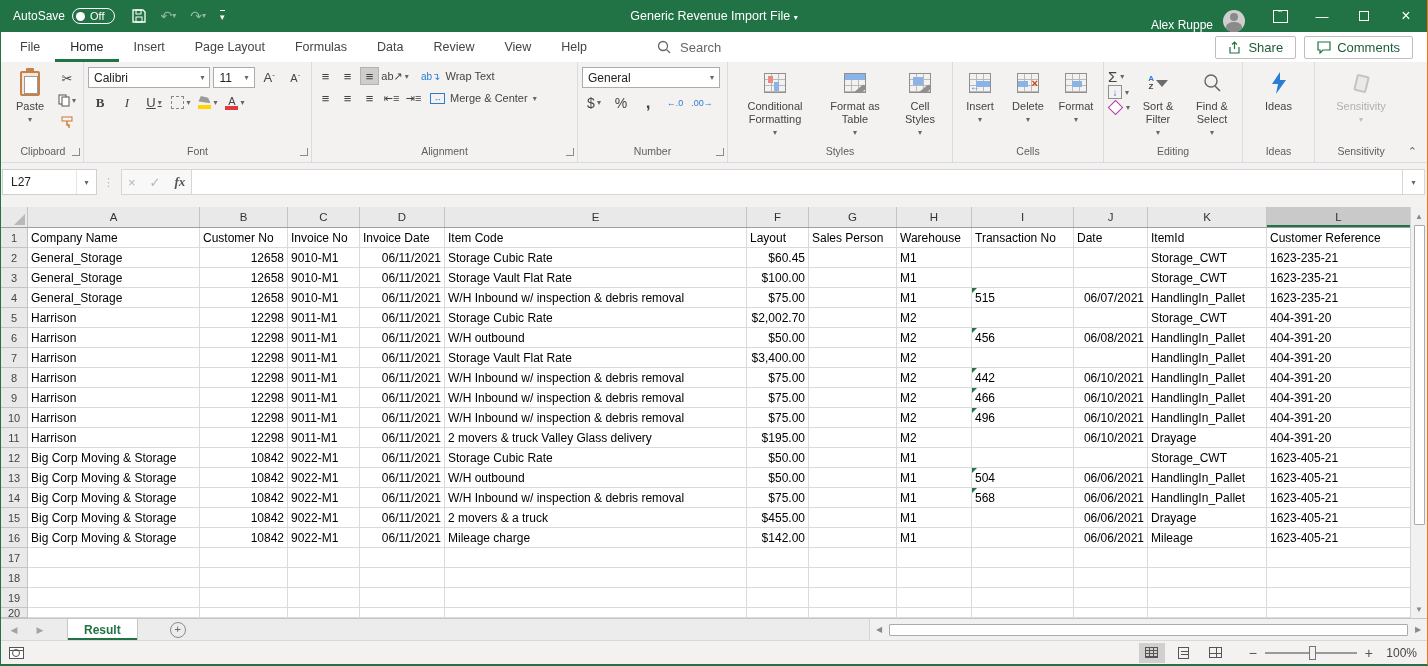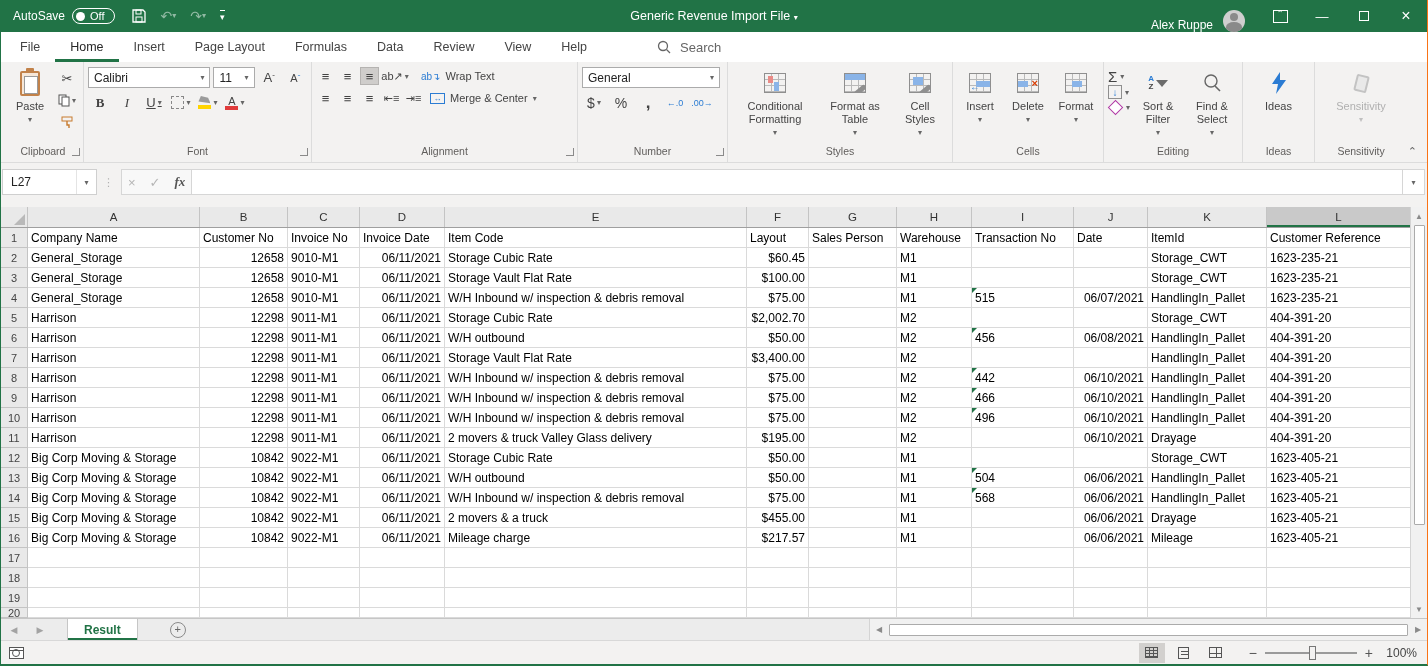--- a/index.html
+++ b/index.html
@@ -200,20 +200,35 @@
         <div class="mtab">View</div>
         <div class="mtab">Help</div>
       </div>
     <div class="searchbox">
       <svg width="14" height="14" viewBox="0 0 14 14">
           <circle cx="6" cy="6" r="4.5" fill="none" stroke="#666" stroke-width="1.3"></circle>
           <line x1="9.5" y1="9.5" x2="13" y2="13" stroke="#666" stroke-width="1.3"></line>
         </svg>
       <span>Search</span>
     </div>
+    <div class="topright">
+      <span class="pillbtn">
+        <svg width="14" height="13" viewBox="0 0 14 13">
+            <path d="M2 6v6h9V6" fill="none" stroke="#217346" stroke-width="1.2"></path>
+            <path d="M6.5 8V1M4 3.5L6.5 1 9 3.5" fill="none" stroke="#217346" stroke-width="1.2"></path>
+          </svg>
+        <span>Share</span>
+      </span>
+      <span class="pillbtn">
+        <svg width="14" height="13" viewBox="0 0 14 13">
+            <path d="M1 1h12v8H6l-3 3V9H1z" fill="none" stroke="#217346" stroke-width="1.2"></path>
+          </svg>
+        <span>Comments</span>
+      </span>
+    </div>
   </div>
 
   <div class="ribbon">
 
     <div class="rgroup">
       <div class="rgbody">
         <div class="bigbtn">
           <span class="ic">
               <span class="clip"></span>
             </span>
@@ -1110,21 +1125,21 @@
             <div class="cell c2">
               <span>9022-M1</span>
             </div>
             <div class="cell c3 r">
               <span>06/11/2021</span>
             </div>
             <div class="cell c4">
               <span>Mileage charge</span>
             </div>
             <div class="cell c5 r">
-              <span>$217.57</span>
+              <span>$142.00</span>
             </div>
             <div class="cell c6">
               <span></span>
             </div>
             <div class="cell c7">
               <span>M1</span>
             </div>
             <div class="cell c8">
               <span></span>
             </div>

